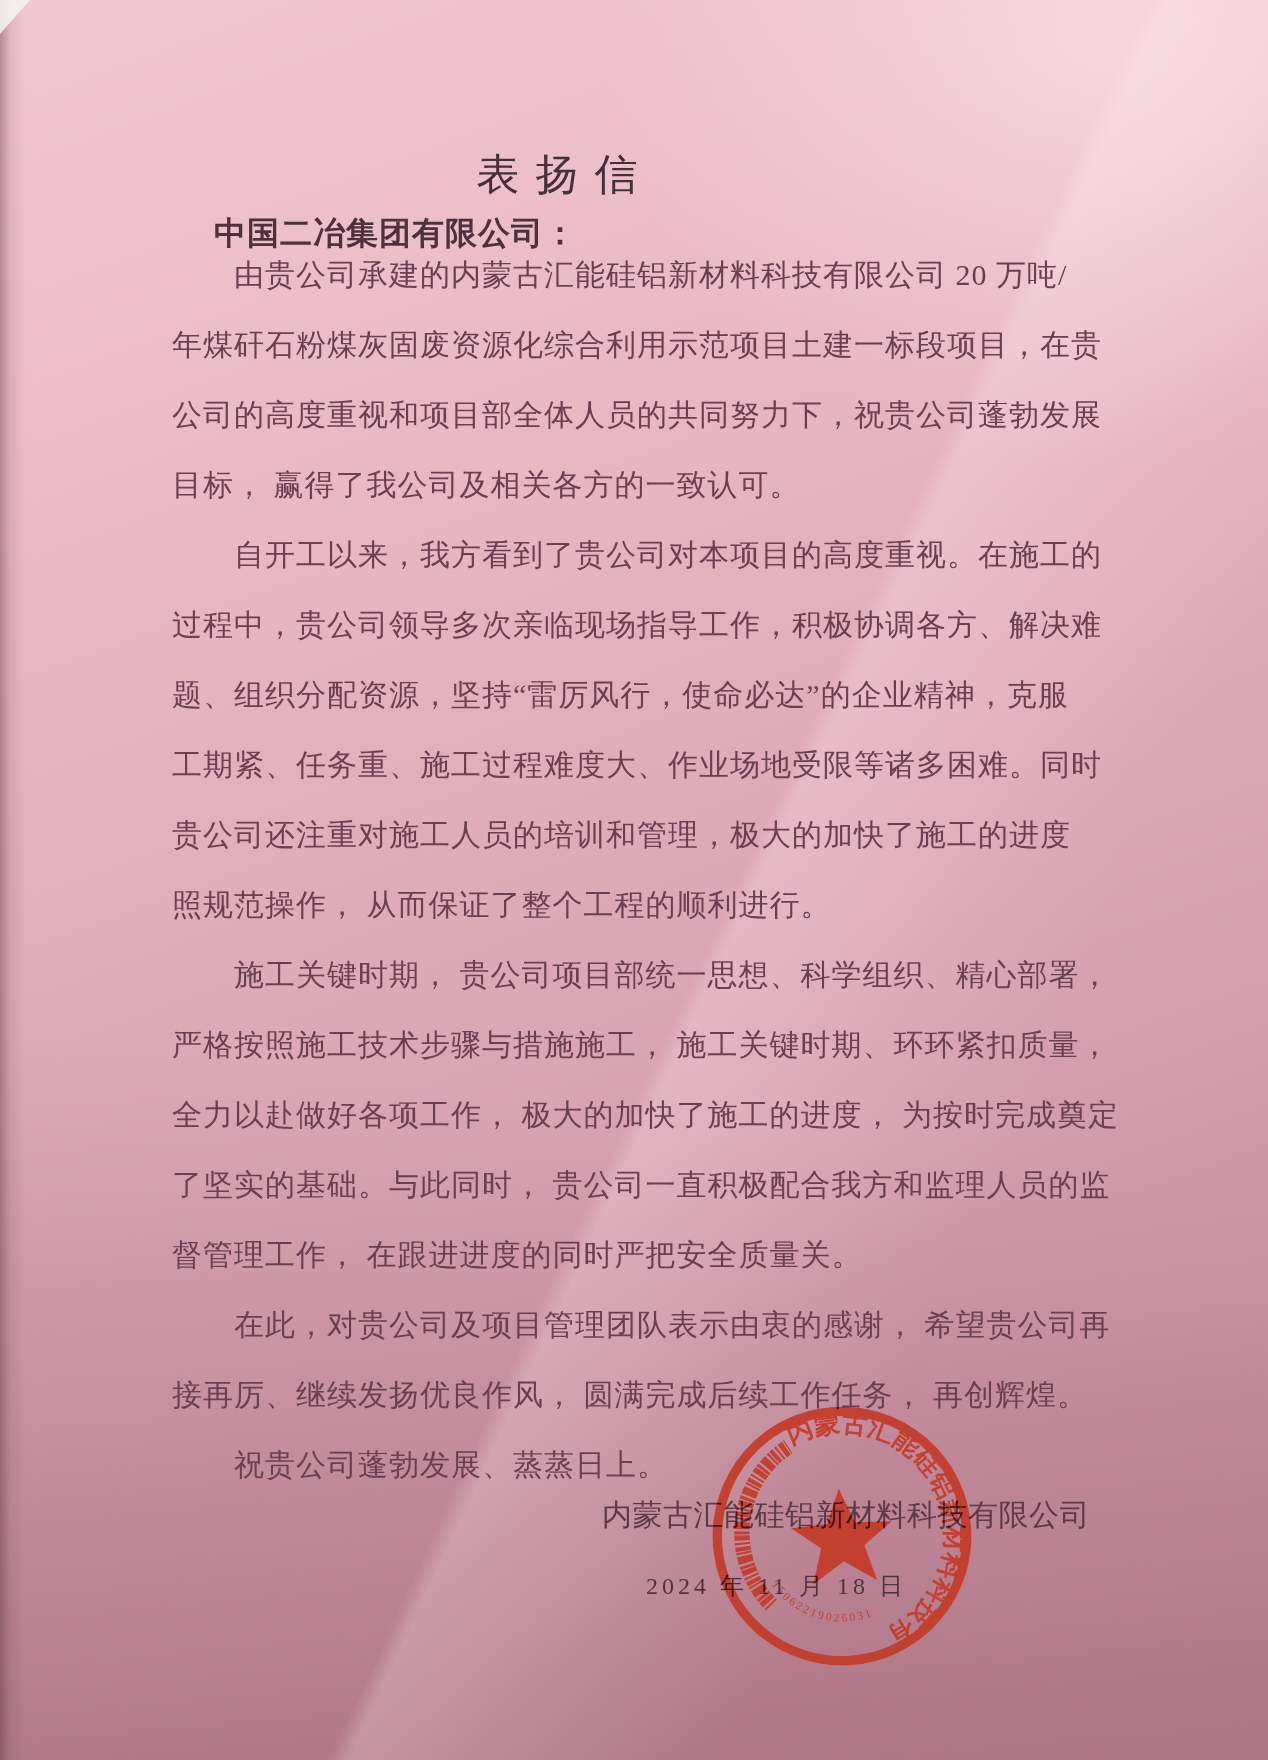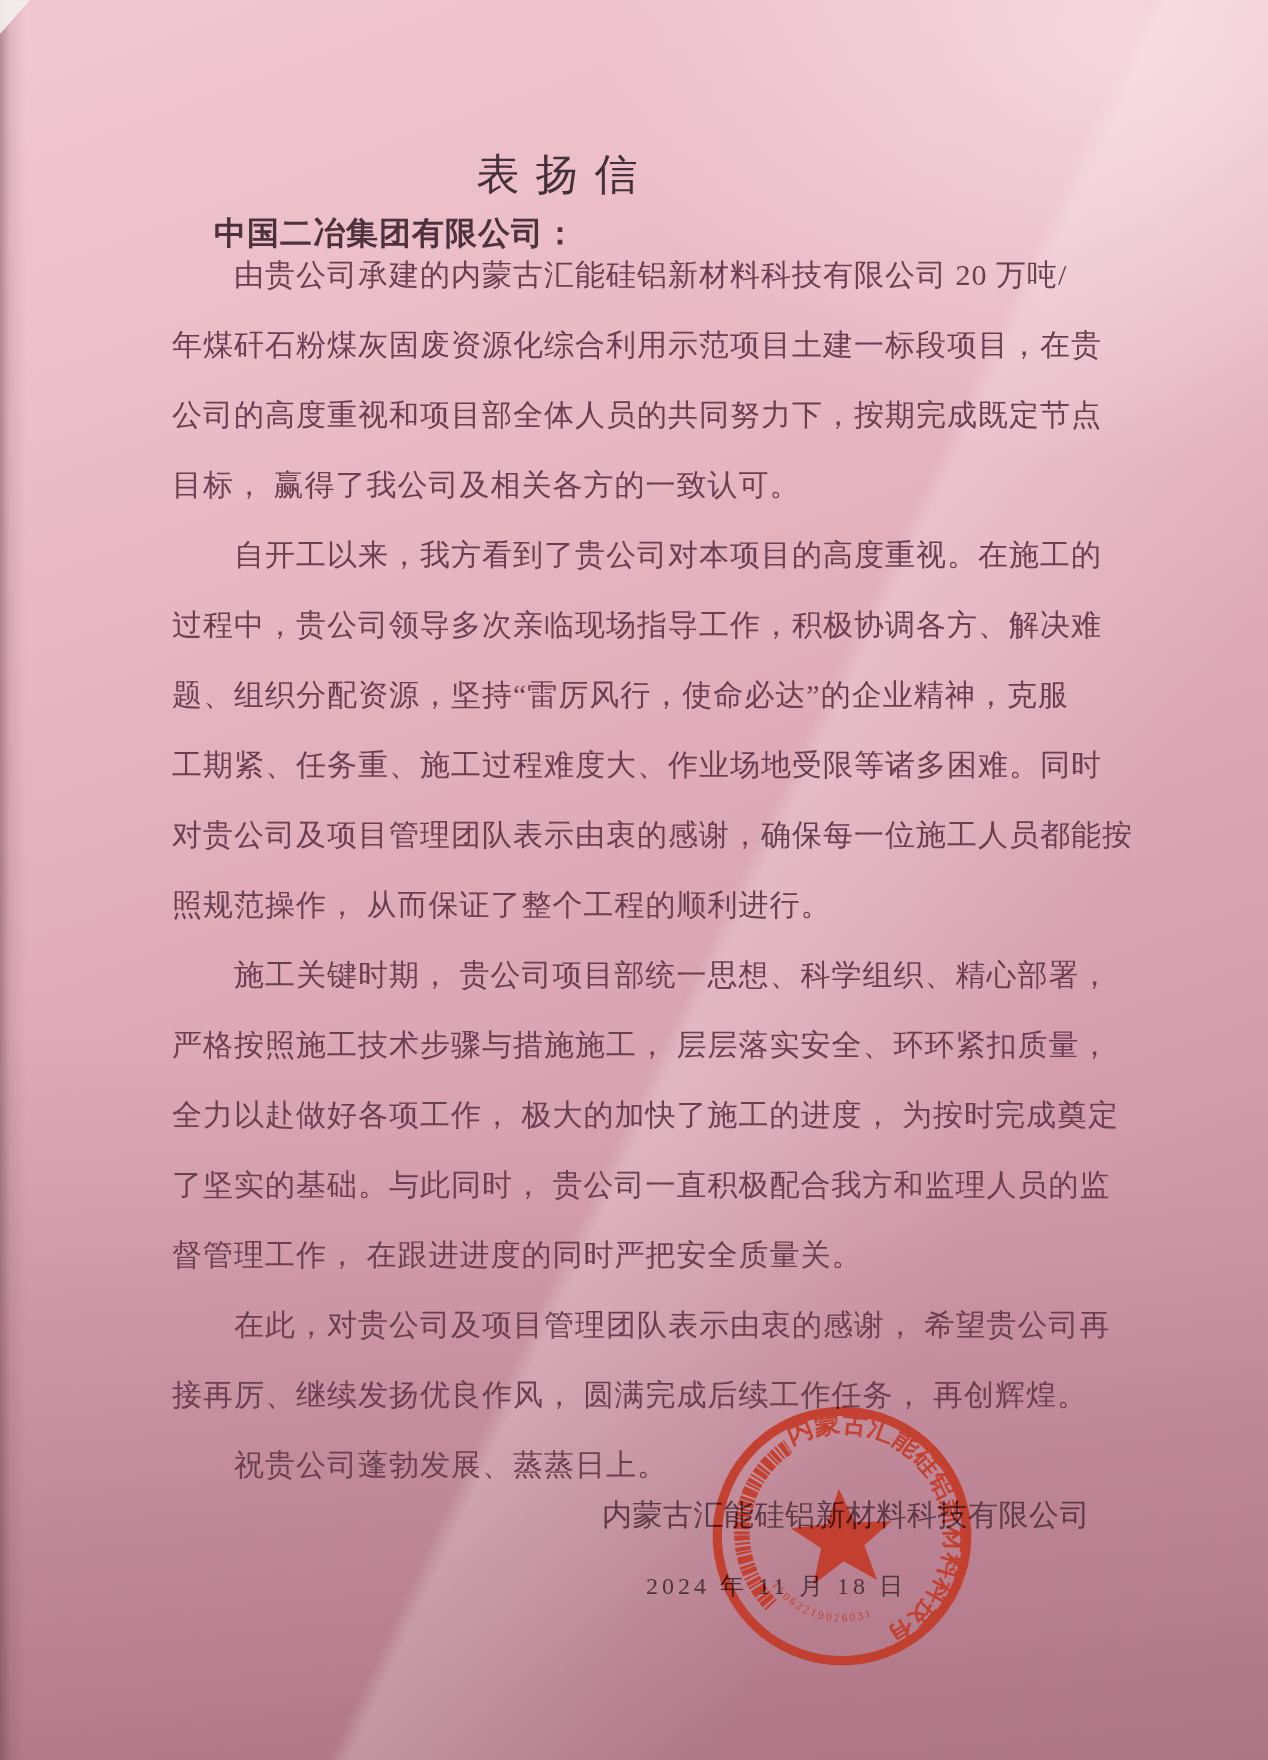--- a/index.html
+++ b/index.html
@@ -67,30 +67,30 @@
 <div class="photo">
   <div class="content">
 
     <div class="doc-title">表扬信</div>
 
     <div class="salutation">中国二冶集团有限公司：</div>
 
     <div class="body-lines">
         <div class="line indent">由贵公司承建的内蒙古汇能硅铝新材料科技有限公司 20 万吨/</div>
         <div class="line">年煤矸石粉煤灰固废资源化综合利用示范项目土建一标段项目，在贵</div>
-        <div class="line">公司的高度重视和项目部全体人员的共同努力下，按期完成既定节点</div>
+        <div class="line">公司的高度重视和项目部全体人员的共同努力下，祝贵公司蓬勃发展</div>
         <div class="line">目标， 赢得了我公司及相关各方的一致认可。</div>
         <div class="line indent">自开工以来，我方看到了贵公司对本项目的高度重视。在施工的</div>
         <div class="line">过程中，贵公司领导多次亲临现场指导工作，积极协调各方、解决难</div>
         <div class="line">题、组织分配资源，坚持“雷厉风行，使命必达”的企业精神，克服</div>
         <div class="line">工期紧、任务重、施工过程难度大、作业场地受限等诸多困难。同时</div>
-        <div class="line">对贵公司及项目管理团队表示由衷的感谢，确保每一位施工人员都能按</div>
+        <div class="line">贵公司还注重对施工人员的培训和管理，极大的加快了施工的进度</div>
         <div class="line">照规范操作， 从而保证了整个工程的顺利进行。</div>
         <div class="line indent">施工关键时期， 贵公司项目部统一思想、科学组织、精心部署，</div>
-        <div class="line">严格按照施工技术步骤与措施施工， 层层落实安全、环环紧扣质量，</div>
+        <div class="line">严格按照施工技术步骤与措施施工， 施工关键时期、环环紧扣质量，</div>
         <div class="line">全力以赴做好各项工作， 极大的加快了施工的进度， 为按时完成奠定</div>
         <div class="line">了坚实的基础。与此同时， 贵公司一直积极配合我方和监理人员的监</div>
         <div class="line">督管理工作， 在跟进进度的同时严把安全质量关。</div>
         <div class="line indent">在此，对贵公司及项目管理团队表示由衷的感谢， 希望贵公司再</div>
         <div class="line">接再厉、继续发扬优良作风， 圆满完成后续工作任务， 再创辉煌。</div>
         <div class="line indent">祝贵公司蓬勃发展、蒸蒸日上。</div>
       </div>
 
     <div class="signature">内蒙古汇能硅铝新材料科技有限公司</div>
 

